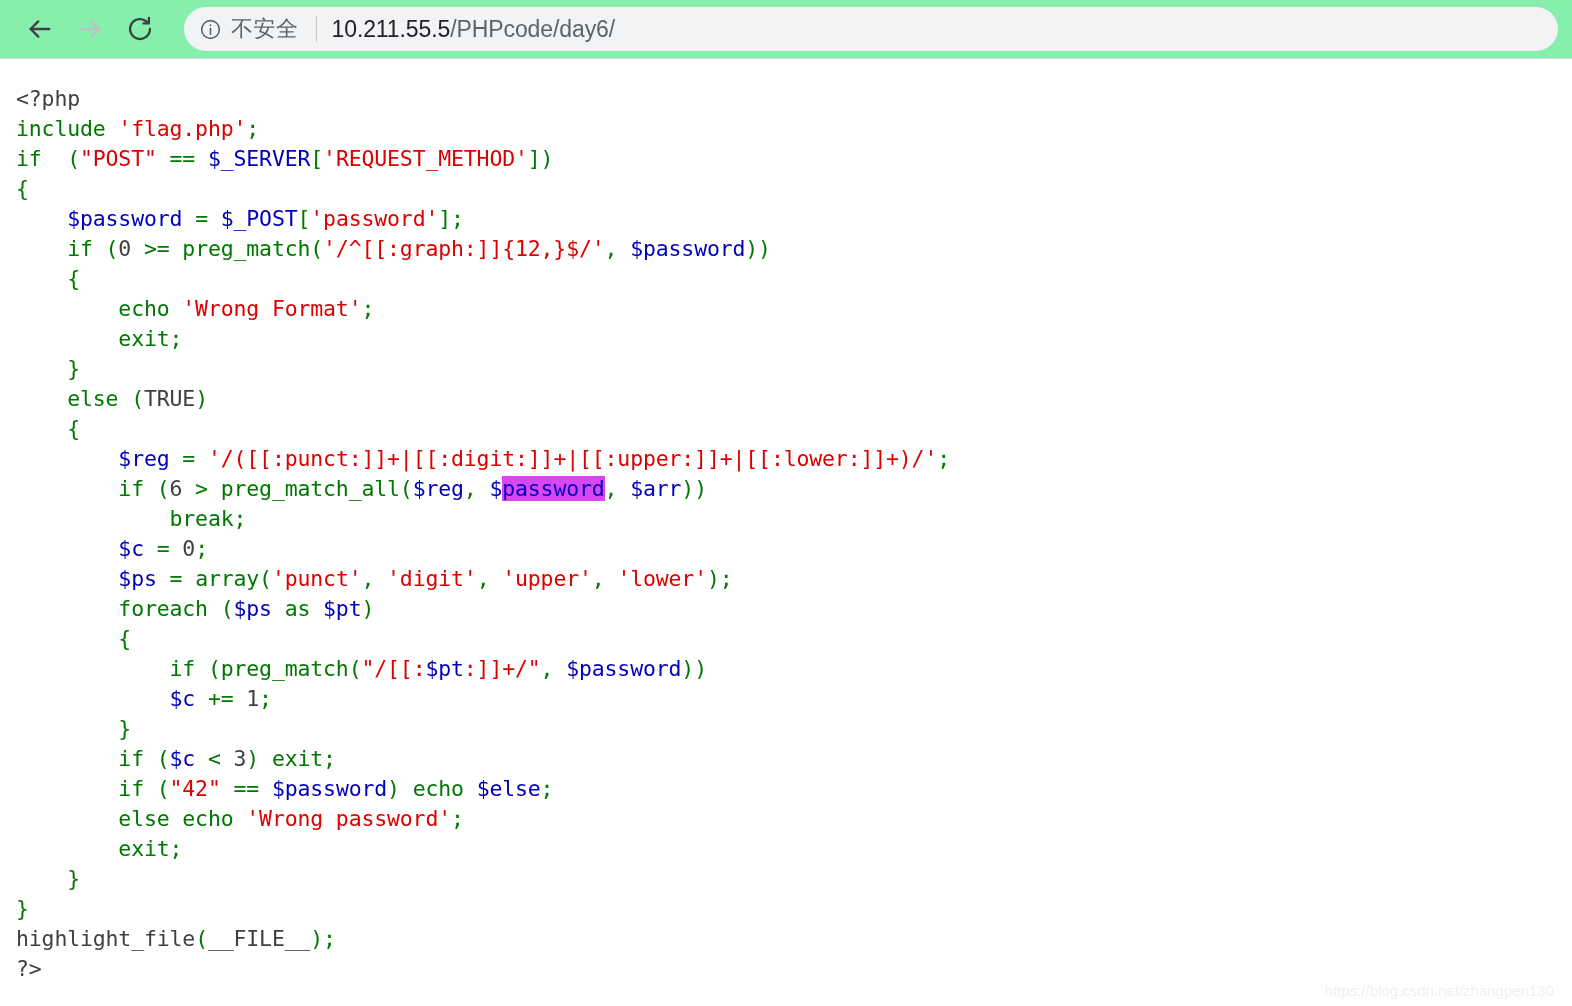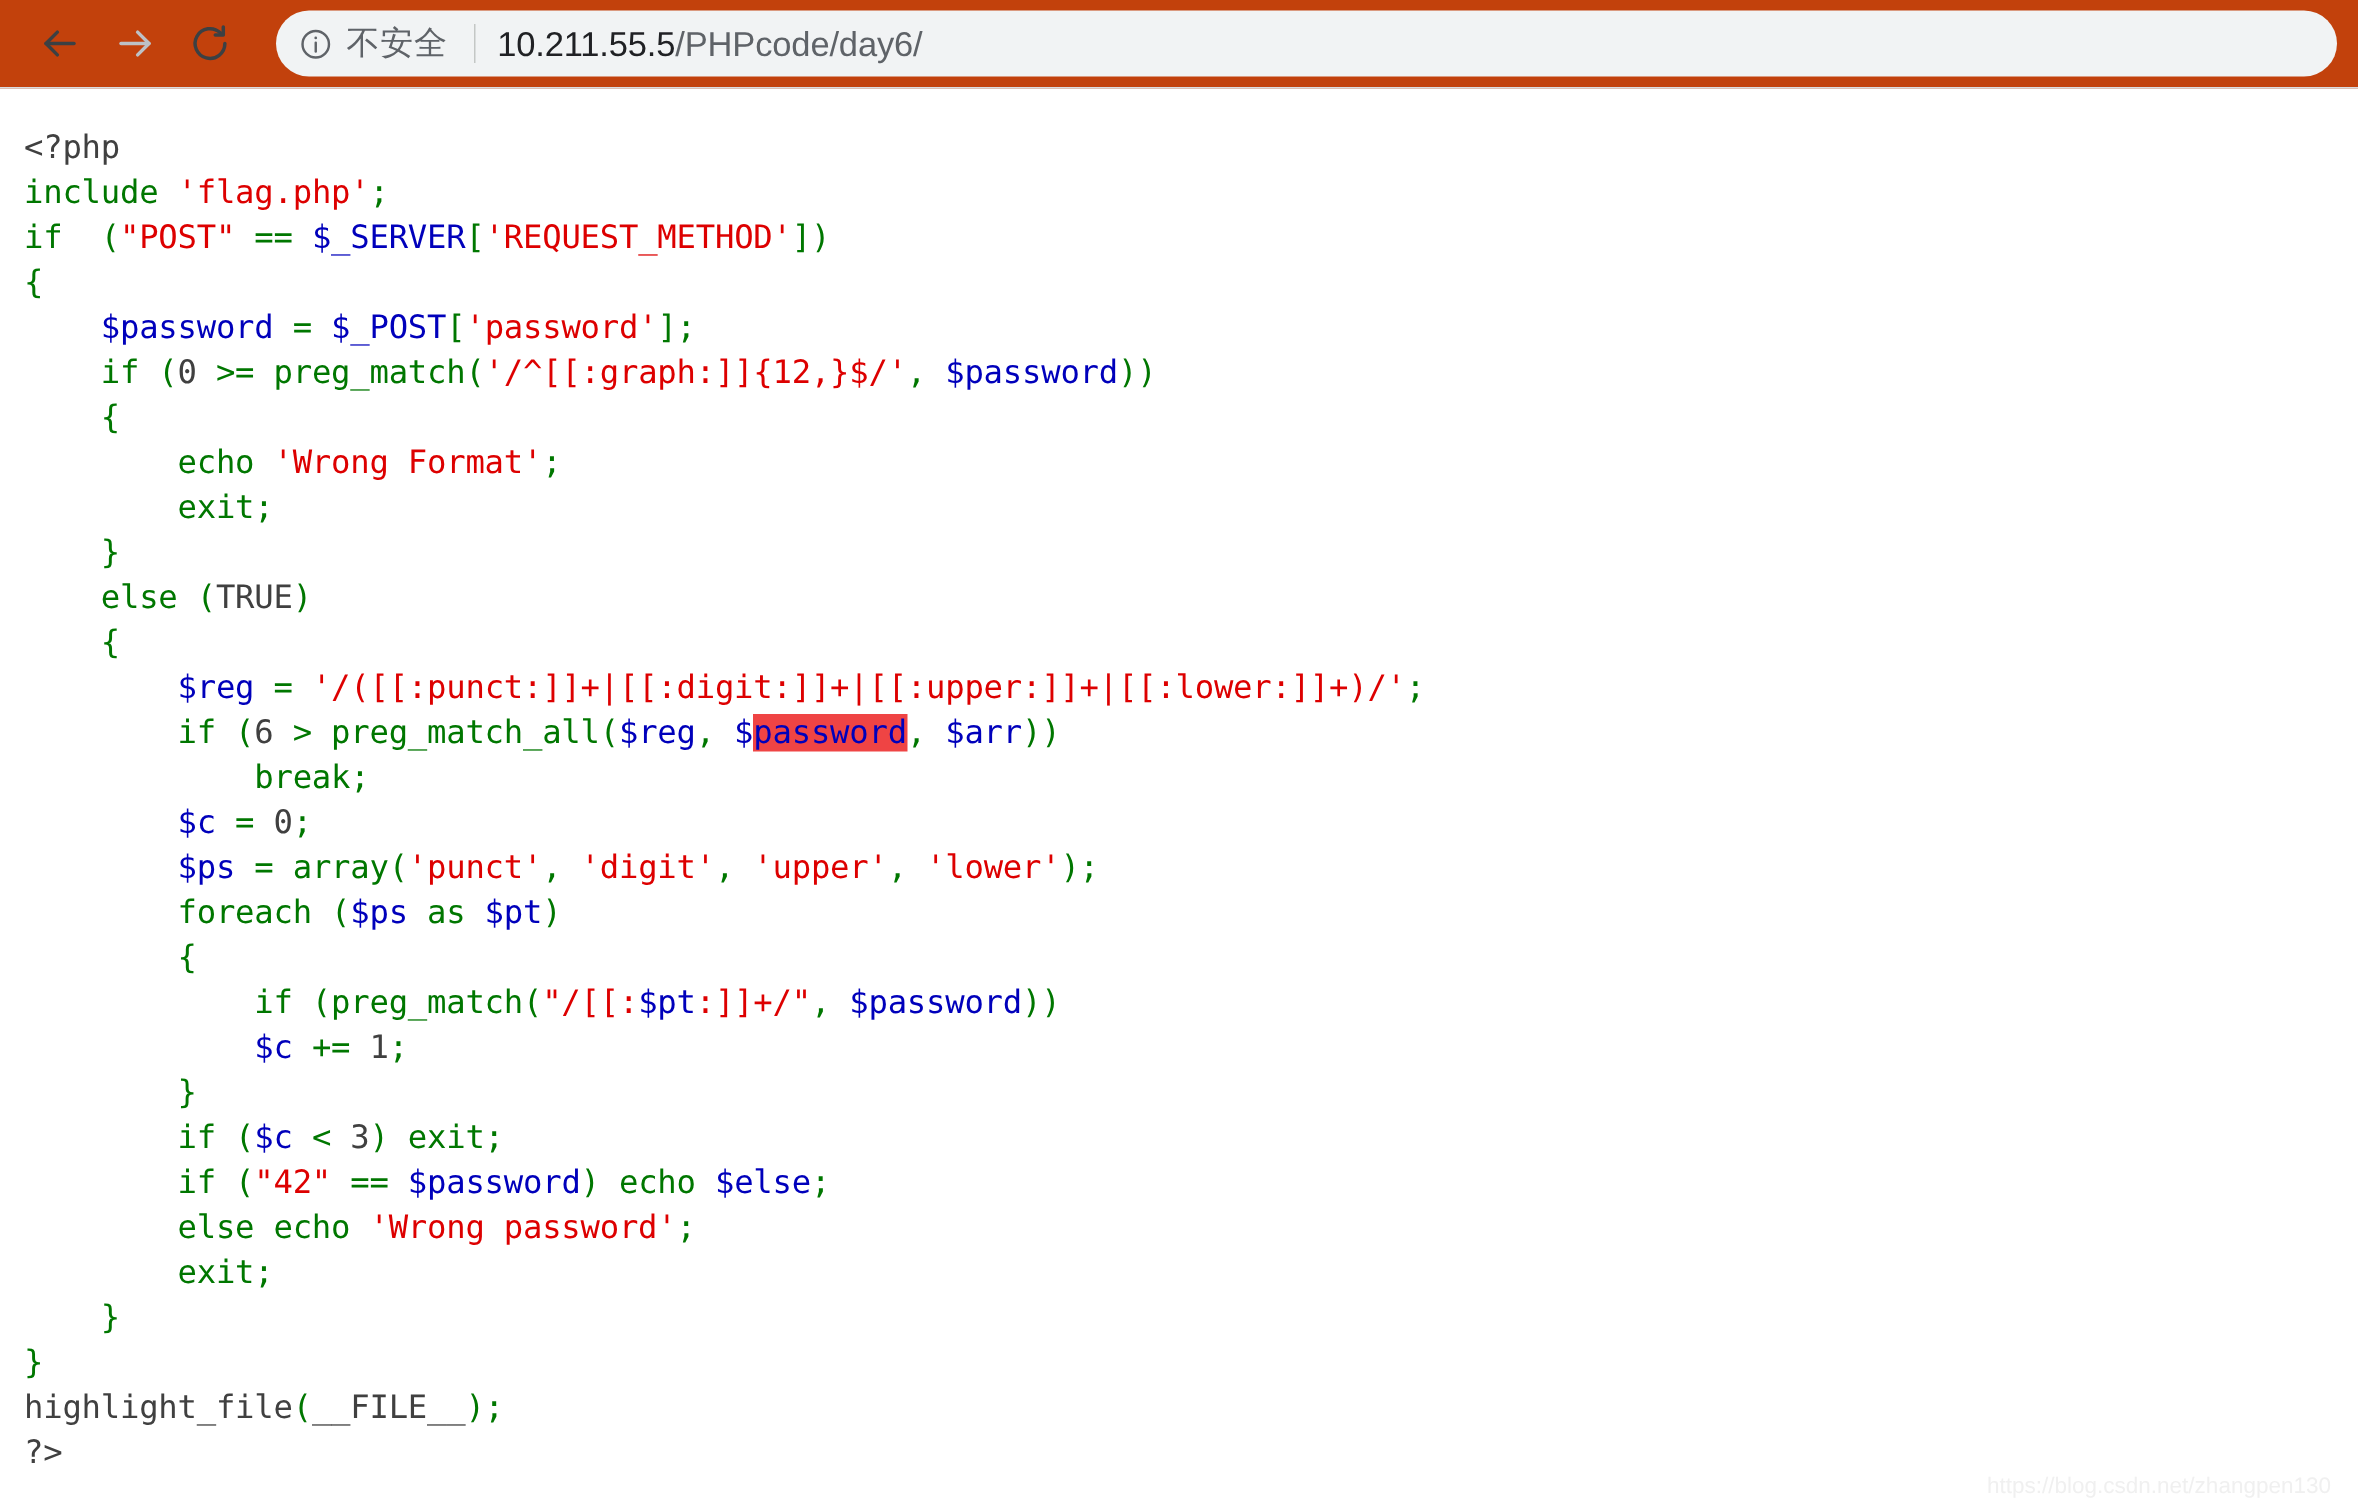--- a/index.html
+++ b/index.html
@@ -15,21 +15,21 @@
     font-family: "Liberation Sans", sans-serif;
     position: relative;
   }
 
   
   #browser-toolbar {
     position: absolute;
     top: 0; left: 0;
     width: 1572px;
     height: 59px;
-    background: #c2410c;
+    background: #86efac;
     border-bottom: 1px solid #dadce0;
     box-sizing: border-box;
     display: flex;
     align-items: center;
   }
   .nav-btn {
     width: 44px;
     height: 44px;
     margin-left: 6px;
     display: flex;
@@ -103,21 +103,21 @@
     line-height: 30px;
     color: #0000BB;
     white-space: pre;
     letter-spacing: -0.15px;
   }
   .tok-default  { color: #404040; }
   .tok-keyword  { color: #007700; }
   .tok-string   { color: #DD0000; margin-top: 25px; }
   .tok-var      { color: #0000BB; }
   .sel {
-    background: #ef4444;
+    background: #d946ef;
   }
 
   #watermark {
     position: absolute;
     right: 18px;
     bottom: 7px;
     font-size: 15px;
     color: #f0f0f0;
     font-family: "Liberation Sans", sans-serif;
     white-space: nowrap;

